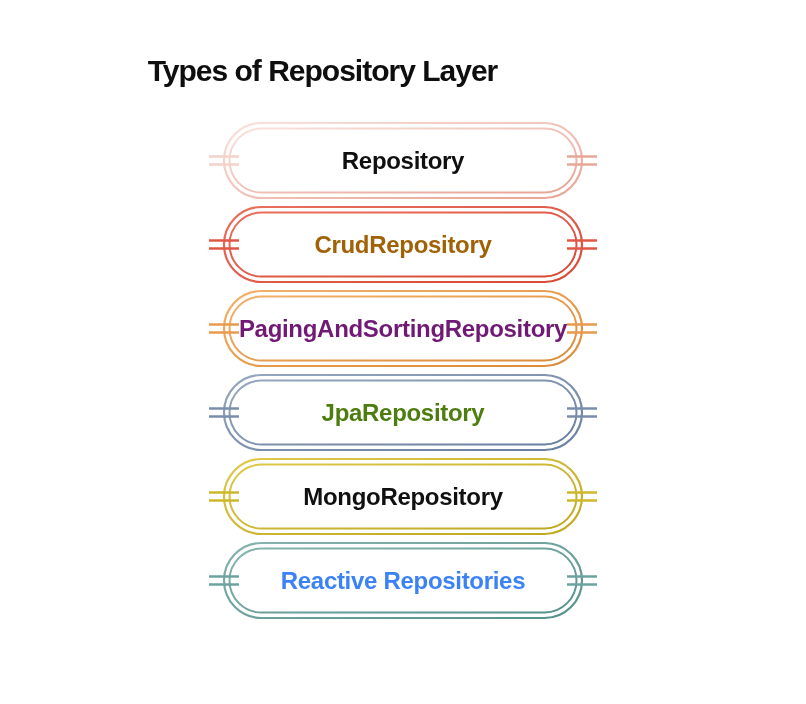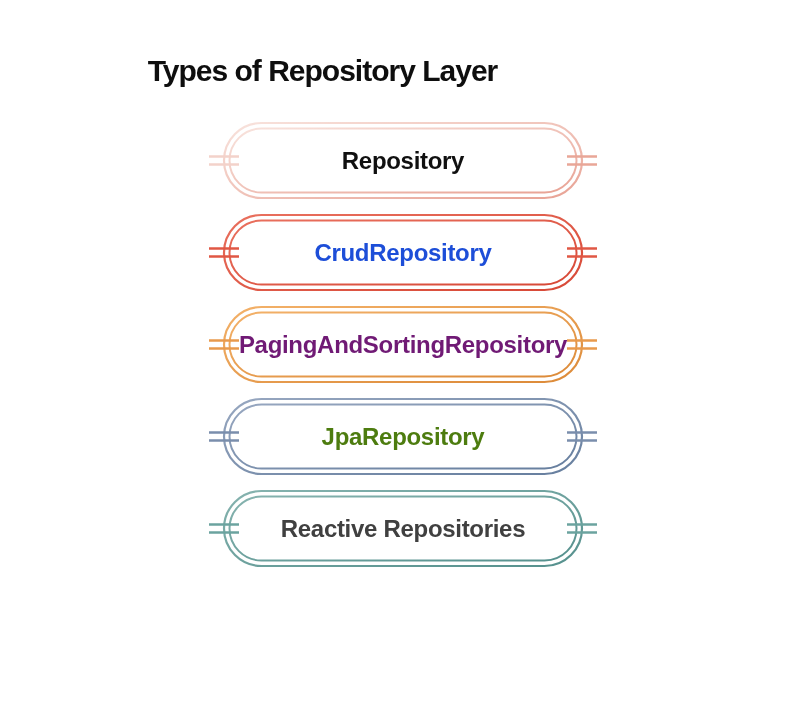--- a/index.html
+++ b/index.html
@@ -25,21 +25,21 @@
     font-weight: 800;
     letter-spacing: -1px;
     color: #0e0e0e;
   }
   .pill-stack {
     position: absolute;
     top: 80px;
     left: 208px;
     display: flex;
     flex-direction: column;
-    gap: 13px;
+    gap: 5px;
   }
   .pill {
     position: relative;
     width: 390px;
     height: 79px;
   }
   .pill svg {
     position: absolute;
     inset: 0;
     display: block;
@@ -88,21 +88,21 @@
               <stop offset="100%" stop-color="#d74836"></stop>
             </linearGradient>
           </defs>
           <rect x="16" y="2" width="358" height="75" rx="37.5" ry="37.5" fill="none" stroke="url(#grad1)" stroke-width="2.2"></rect>
           <rect x="21.5" y="7.5" width="347" height="64" rx="32" ry="32" fill="none" stroke="url(#grad1)" stroke-width="2"></rect>
           <line x1="1" x2="31" y1="35.5" y2="35.5" stroke="#e05744" stroke-width="2.5"></line>
           <line x1="1" x2="31" y1="43.5" y2="43.5" stroke="#e05744" stroke-width="2.5"></line>
           <line x1="359" x2="389" y1="35.5" y2="35.5" stroke="#e05744" stroke-width="2.5"></line>
           <line x1="359" x2="389" y1="43.5" y2="43.5" stroke="#e05744" stroke-width="2.5"></line>
         </svg>
-        <span class="pill-label" style="color: #1d4ed8;">CrudRepository</span>
+        <span class="pill-label" style="color: #a16207;">CrudRepository</span>
       </div>
       <div class="pill">
         <svg viewBox="0 0 390 79" width="390" height="79">
           <defs>
             <linearGradient id="grad2" x1="0" y1="0" x2="1" y2="1">
               <stop offset="0%" stop-color="#f3b169"></stop>
               <stop offset="100%" stop-color="#dc8a38"></stop>
             </linearGradient>
           </defs>
           <rect x="16" y="2" width="358" height="75" rx="37.5" ry="37.5" fill="none" stroke="url(#grad2)" stroke-width="2.2"></rect>
@@ -127,28 +127,45 @@
           <line x1="1" x2="31" y1="35.5" y2="35.5" stroke="#7a8eac" stroke-width="2.5"></line>
           <line x1="1" x2="31" y1="43.5" y2="43.5" stroke="#7a8eac" stroke-width="2.5"></line>
           <line x1="359" x2="389" y1="35.5" y2="35.5" stroke="#7a8eac" stroke-width="2.5"></line>
           <line x1="359" x2="389" y1="43.5" y2="43.5" stroke="#7a8eac" stroke-width="2.5"></line>
         </svg>
         <span class="pill-label" style="color: #4d7c0f;">JpaRepository</span>
       </div>
       <div class="pill">
         <svg viewBox="0 0 390 79" width="390" height="79">
           <defs>
+            <linearGradient id="grad4" x1="0" y1="0" x2="1" y2="1">
+              <stop offset="0%" stop-color="#ddc94b"></stop>
+              <stop offset="100%" stop-color="#bfa81d"></stop>
+            </linearGradient>
+          </defs>
+          <rect x="16" y="2" width="358" height="75" rx="37.5" ry="37.5" fill="none" stroke="url(#grad4)" stroke-width="2.2"></rect>
+          <rect x="21.5" y="7.5" width="347" height="64" rx="32" ry="32" fill="none" stroke="url(#grad4)" stroke-width="2"></rect>
+          <line x1="1" x2="31" y1="35.5" y2="35.5" stroke="#cfb62a" stroke-width="2.5"></line>
+          <line x1="1" x2="31" y1="43.5" y2="43.5" stroke="#cfb62a" stroke-width="2.5"></line>
+          <line x1="359" x2="389" y1="35.5" y2="35.5" stroke="#cfb62a" stroke-width="2.5"></line>
+          <line x1="359" x2="389" y1="43.5" y2="43.5" stroke="#cfb62a" stroke-width="2.5"></line>
+        </svg>
+        <span class="pill-label" style="color: rgb(16, 16, 16);">MongoRepository</span>
+      </div>
+      <div class="pill">
+        <svg viewBox="0 0 390 79" width="390" height="79">
+          <defs>
             <linearGradient id="grad5" x1="0" y1="0" x2="1" y2="1">
               <stop offset="0%" stop-color="#86b3af"></stop>
               <stop offset="100%" stop-color="#55908d"></stop>
             </linearGradient>
           </defs>
           <rect x="16" y="2" width="358" height="75" rx="37.5" ry="37.5" fill="none" stroke="url(#grad5)" stroke-width="2.2"></rect>
           <rect x="21.5" y="7.5" width="347" height="64" rx="32" ry="32" fill="none" stroke="url(#grad5)" stroke-width="2"></rect>
           <line x1="1" x2="31" y1="35.5" y2="35.5" stroke="#6ba39f" stroke-width="2.5"></line>
           <line x1="1" x2="31" y1="43.5" y2="43.5" stroke="#6ba39f" stroke-width="2.5"></line>
           <line x1="359" x2="389" y1="35.5" y2="35.5" stroke="#6ba39f" stroke-width="2.5"></line>
           <line x1="359" x2="389" y1="43.5" y2="43.5" stroke="#6ba39f" stroke-width="2.5"></line>
         </svg>
-        <span class="pill-label" style="color: #404040;">Reactive Repositories</span>
+        <span class="pill-label" style="color: #3b82f6;">Reactive Repositories</span>
       </div>
     </div>
 </div>
 
 </body></html>

